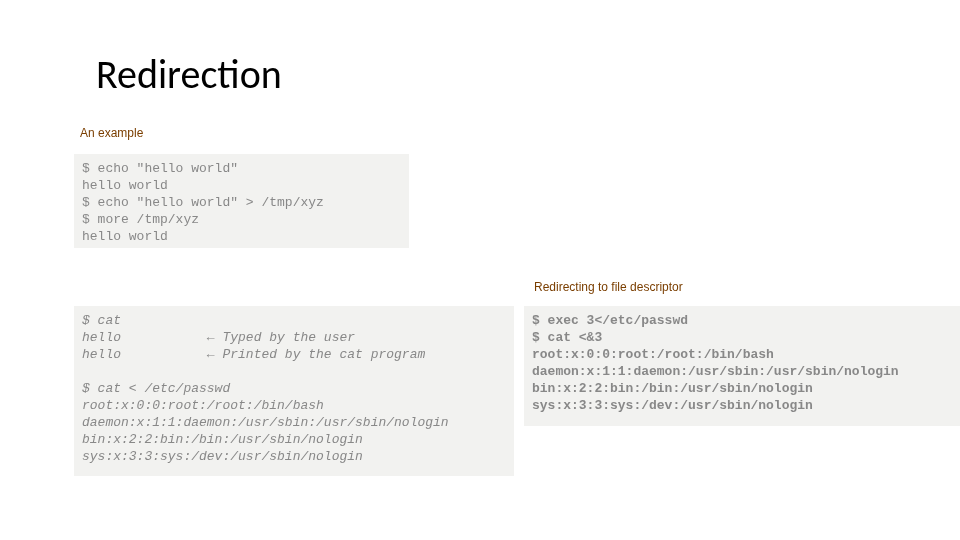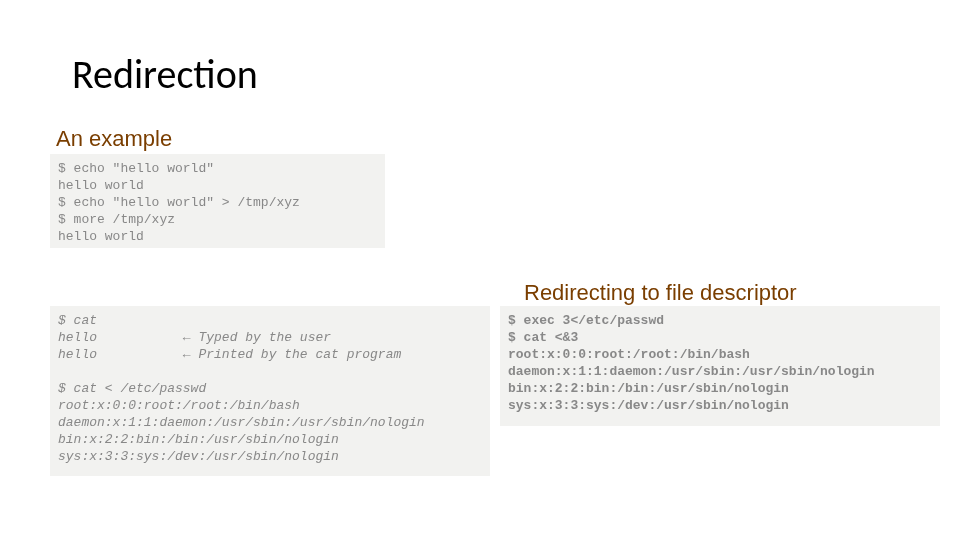--- a/index.html
+++ b/index.html
@@ -10,49 +10,50 @@
     background: #ffffff;
     font-family: Arial, Helvetica, sans-serif;
     color: #000000;
     overflow: hidden;
   }
   .slide {
     position: relative;
     width: 861px;
     height: 540px;
     box-sizing: border-box;
+    margin-left: 24px;
   }
   .title {
     position: absolute;
     left: 72px;
     top: 50px;
     font-size: 40px;
     font-weight: 400;
     font-family: "Calibri", Arial, sans-serif;
     color: #000000;
   }
   .subheading {
-    font-size: 22px;
+    font-size: 12px;
     font-family: Arial, sans-serif;
     color: #7a3e00;
     font-weight: 400;
   }
   .sub-example {
     position: absolute;
     left: 56px;
     top: 126px;
   }
   .sub-left {
     position: absolute;
     left: 58px;
     top: 280px;
   }
   .sub-right {
     position: absolute;
-    left: 524px;
+    left: 510px;
     top: 280px;
   }
   .codebox {
     position: absolute;
     background: #f2f2f0;
     font-family: "Courier New", Courier, monospace;
     font-size: 13px;
     line-height: 17px;
     color: #888888;
     padding: 6px 8px;

